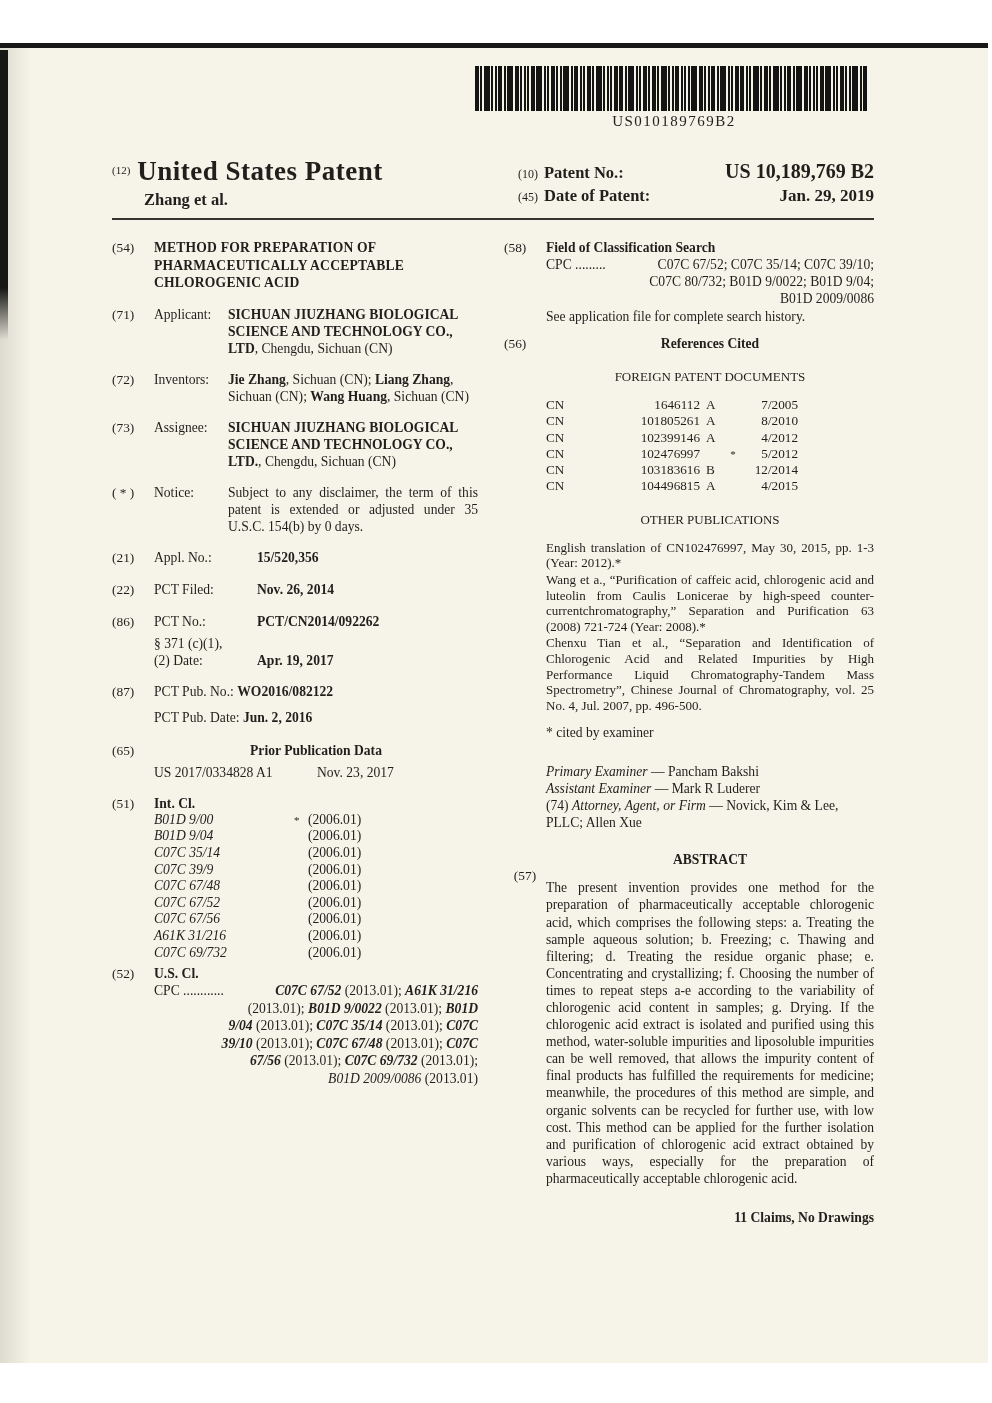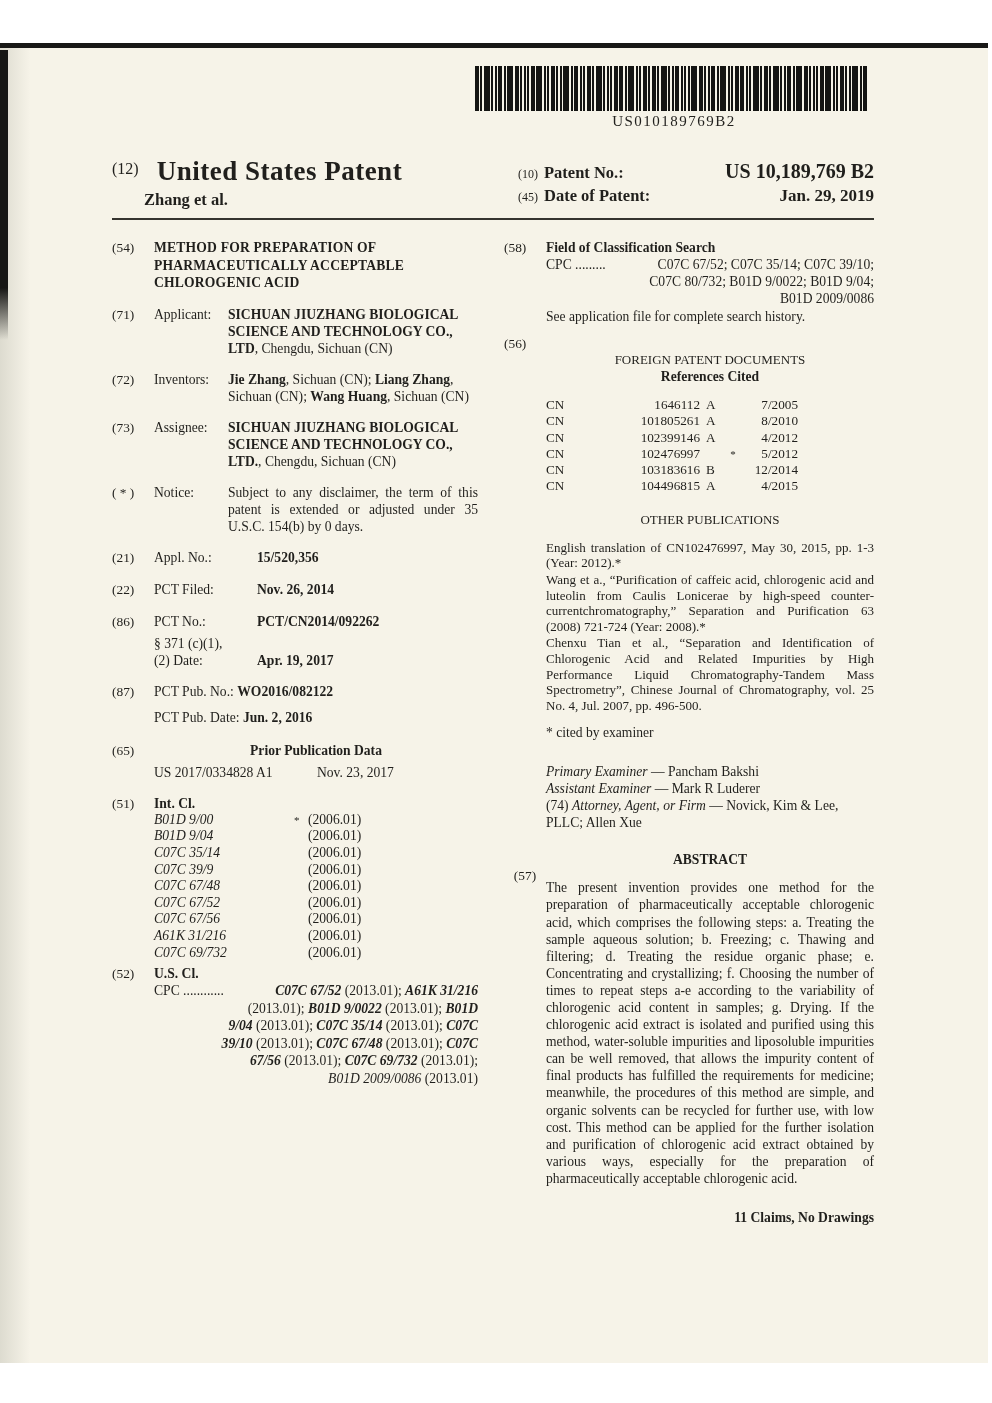--- a/index.html
+++ b/index.html
@@ -26,21 +26,21 @@
   .barcode-wrap{position:absolute;left:475px;top:66px;width:398px;text-align:center;}
   .bars{display:flex;align-items:stretch;height:45px;width:398px;}
   .bars i{display:block;background:#141412;height:100%;flex:none;}
   .barcode-text{font-size:15px;letter-spacing:1.5px;margin-top:2px;color:#23221f;}
 
   .content{position:absolute;left:112px;top:156px;width:762px;}
 
   
   .hdr{display:flex;justify-content:space-between;}
   .hdr-left{padding-left:0;}
-  .kindnum{font-size:16px;vertical-align:6px;margin-right:18px;}
+  .kindnum{font-size:11px;vertical-align:6px;margin-right:7px;}
   .doc-title{font-size:27px;font-weight:bold;letter-spacing:0.5px;display:inline;}
   .authors{font-size:16.5px;font-weight:bold;margin:3px 0 0 32px;}
   .hdr-right{width:356px;padding-top:4px;}
   .hdr-row{display:flex;align-items:baseline;margin-bottom:3px;}
   .hdr-row .n{font-size:12px;margin-right:6px;}
   .hdr-row .l{font-size:16.5px;font-weight:bold;}
   .hdr-row .v{flex:1;text-align:right;font-weight:bold;}
   .v.patno{font-size:20px;}
   .v.patdate{font-size:17px;}
   .rule{border:0;border-top:2px solid #35342f;margin:8px 0 0 0;}
@@ -393,23 +393,23 @@
             <div class="cpcline">C07C 80/732; B01D 9/0022; B01D 9/04;</div>
             <div class="cpcline">B01D 2009/0086</div>
           </div>
           <div class="seefile">See application file for complete search history.</div>
         </div>
       </div>
 
       <div class="sec" style="margin-bottom:0">
         <span class="num">(56)</span>
         <div class="body">
+          <div class="centerhead bold">References Cited</div>
+
           <div class="centerhead mt16" style="font-size:13px">FOREIGN PATENT DOCUMENTS</div>
-
-          <div class="centerhead bold">References Cited</div>
 
           <div class="ftable mt12">
             <div class="frow">
                 <span class="f-cc">CN</span>
                 <span class="f-no">1646112</span>
                 <span class="f-kind">A</span>
                 <span class="f-star"></span>
                 <span class="f-date">7/2005</span>
               </div>
             <div class="frow">

